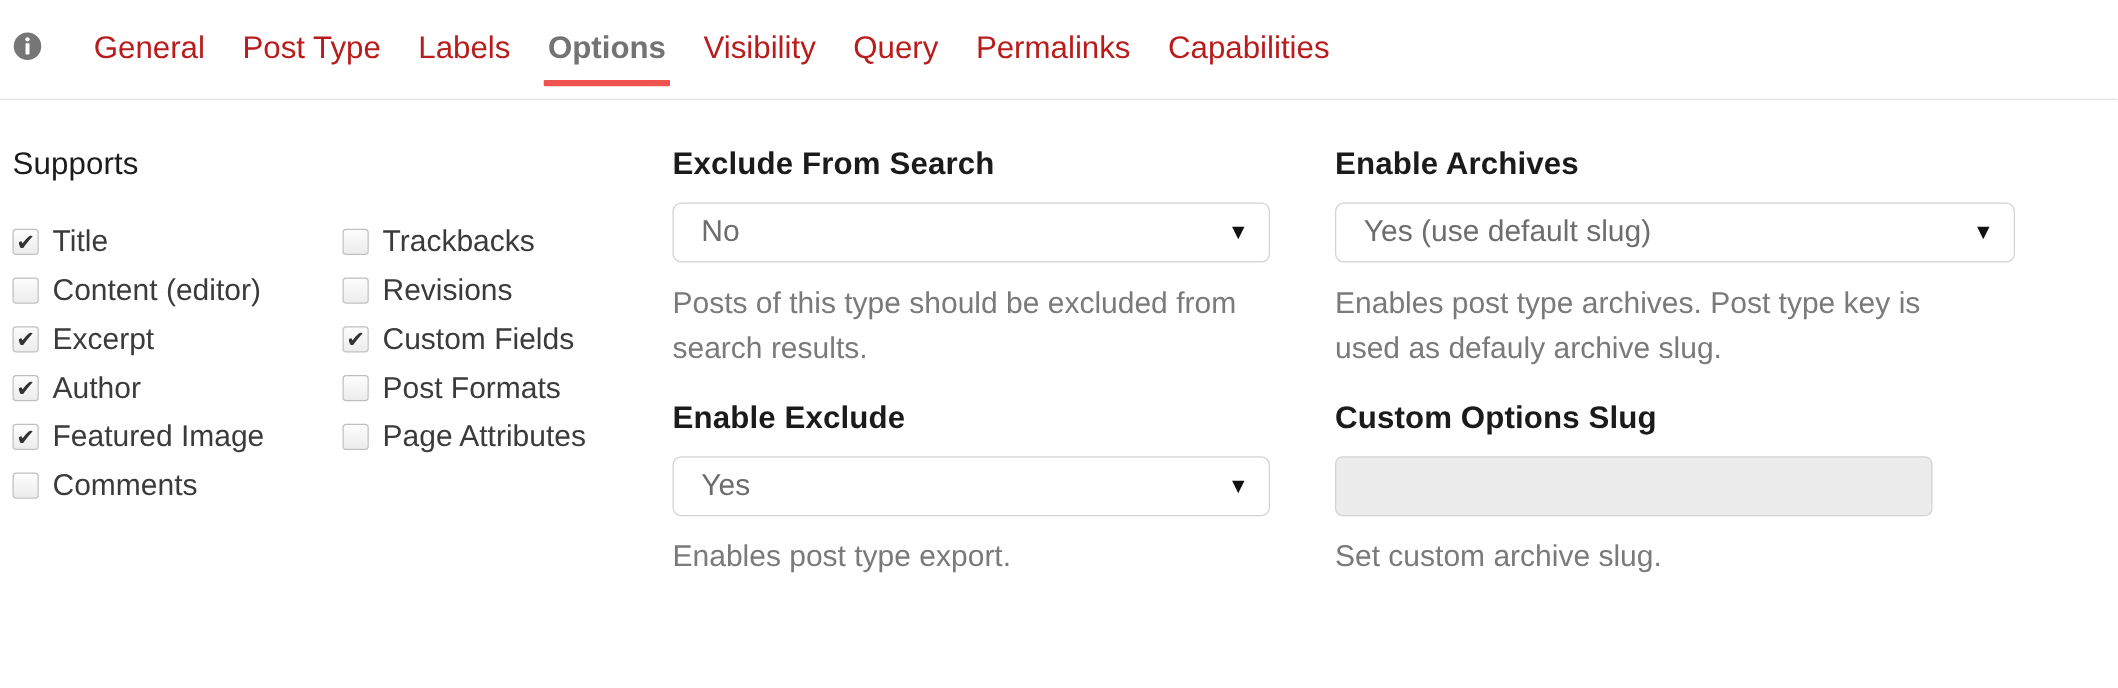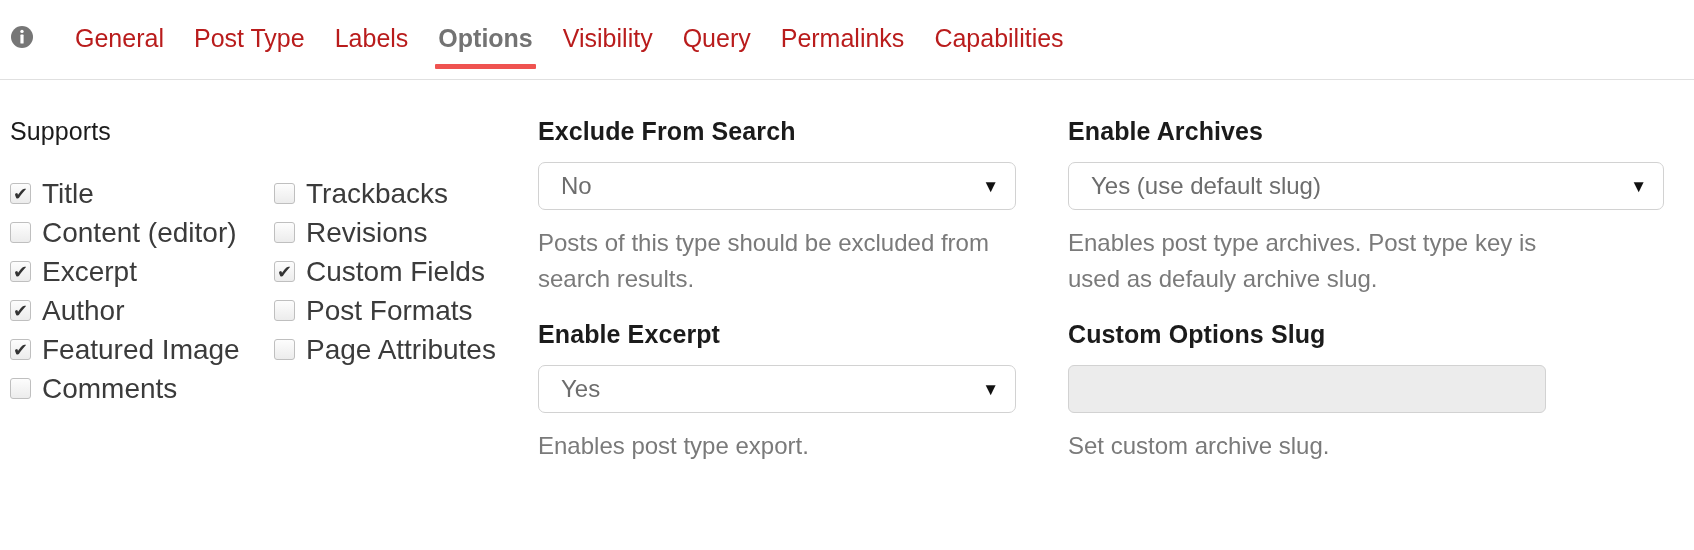--- a/index.html
+++ b/index.html
@@ -131,21 +131,21 @@
     position: absolute;
     left: 50%;
     top: 50%;
     transform: translate(-50%, -52%);
     font-size: 18px;
     line-height: 18px;
     color: #333333;
   }
 
   .check-label {
-    font-size: 28px;
+    font-size: 24px;
     line-height: 28px;
     color: #3b3b3b;
     white-space: nowrap;
   }
 
   
   .select-box {
     position: relative;
     width: 478px;
     height: 48px;
@@ -167,21 +167,21 @@
   .select-arrow {
     position: absolute;
     right: 16px;
     top: 50%;
     transform: translateY(-50%);
     font-size: 17px;
     line-height: 17px;
     color: #111111;
   }
 
-  .select-box.wide { width: 596px; align-items: center; }
+  .select-box.wide { width: 544px; align-items: center; }
 
   .text-input {
     width: 478px;
     height: 48px;
     border: 1px solid #d2d2d2;
     border-radius: 6px;
     background: #ececec;
     padding-left: 20px;
     font-size: 24px;
     color: #6d6d6d;
@@ -308,21 +308,21 @@
       <div class="block">
         <div class="field-title">Exclude From Search</div>
         <div class="select-box">
           <span class="select-value">No</span>
           <span class="select-arrow">▼</span>
         </div>
         <p class="help-text">Posts of this type should be excluded from search results.</p>
       </div>
 
       <div class="block">
-        <div class="field-title">Enable Excerpt</div>
+        <div class="field-title">Enable Exclude</div>
         <div class="select-box">
           <span class="select-value">Yes</span>
           <span class="select-arrow">▼</span>
         </div>
         <p class="help-text">Enables post type export.</p>
       </div>
 
     </div>
 
     <div class="col-right">

